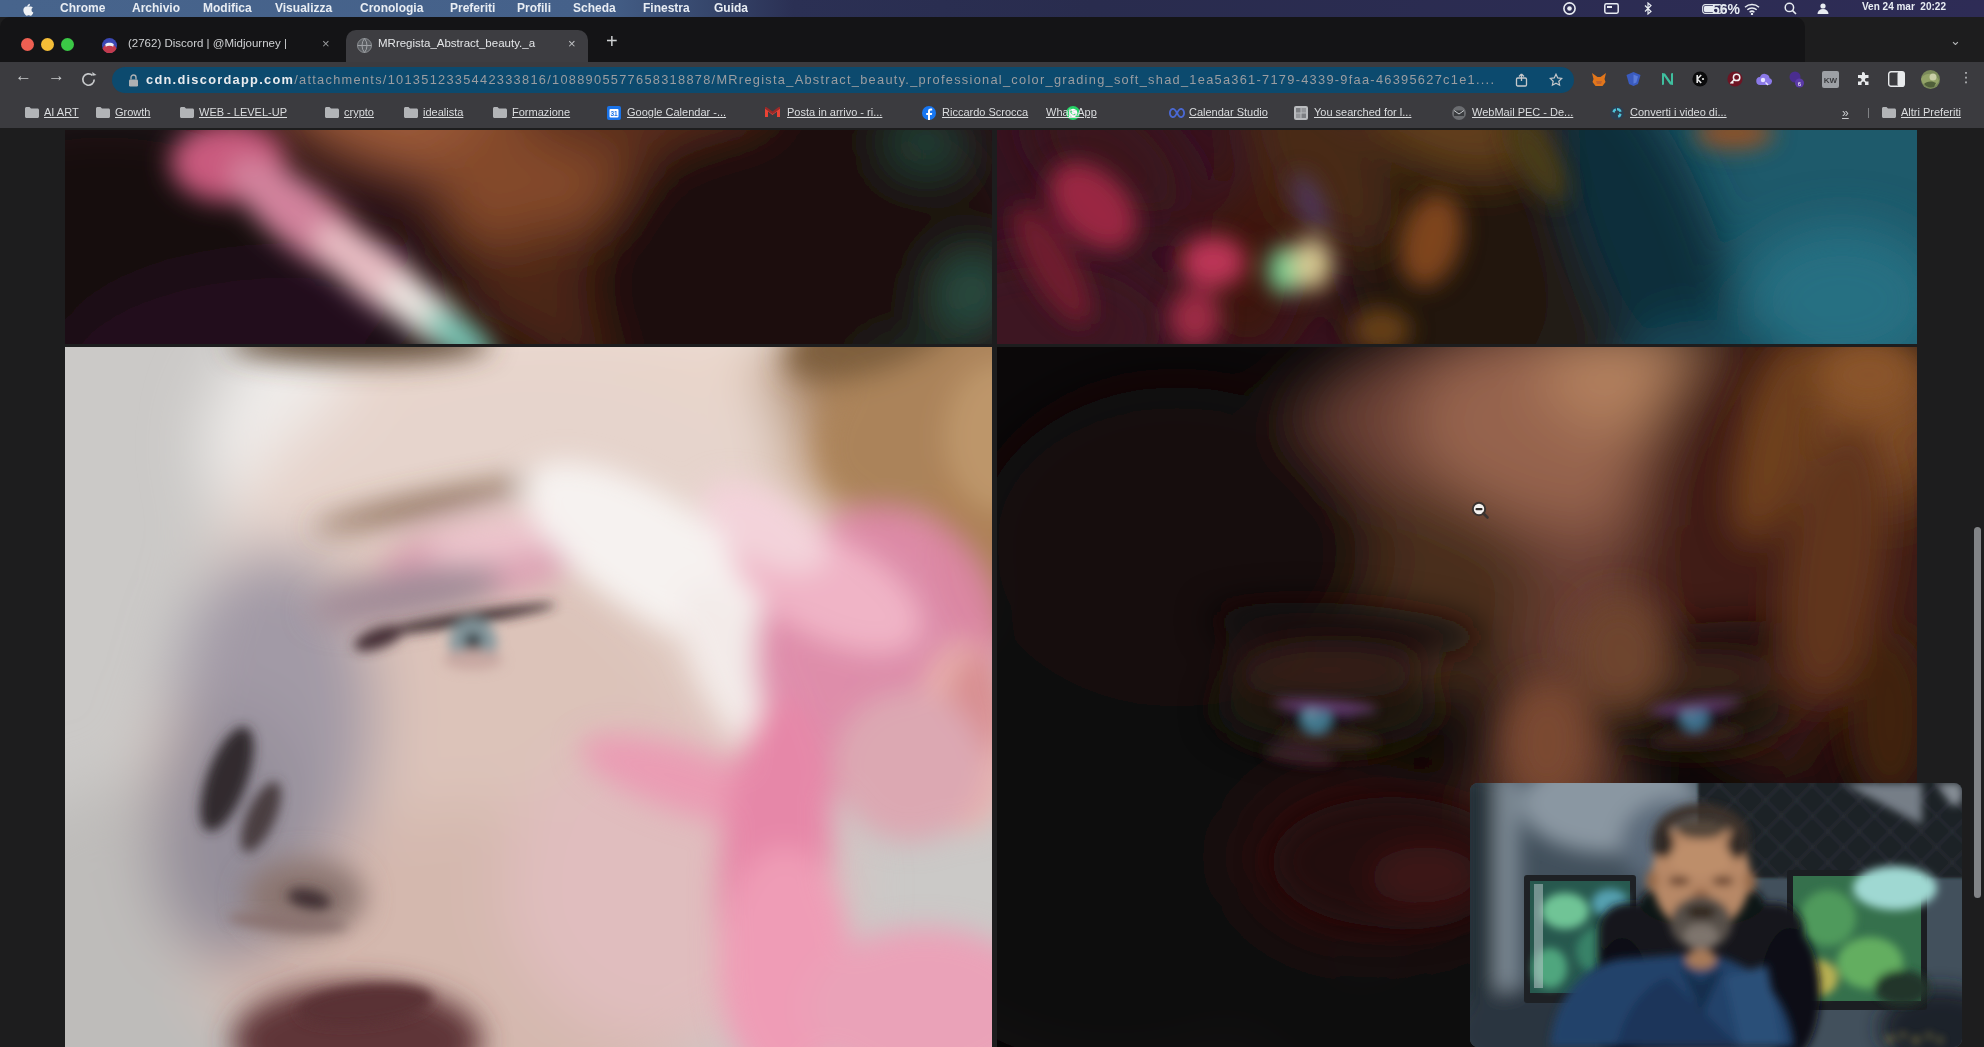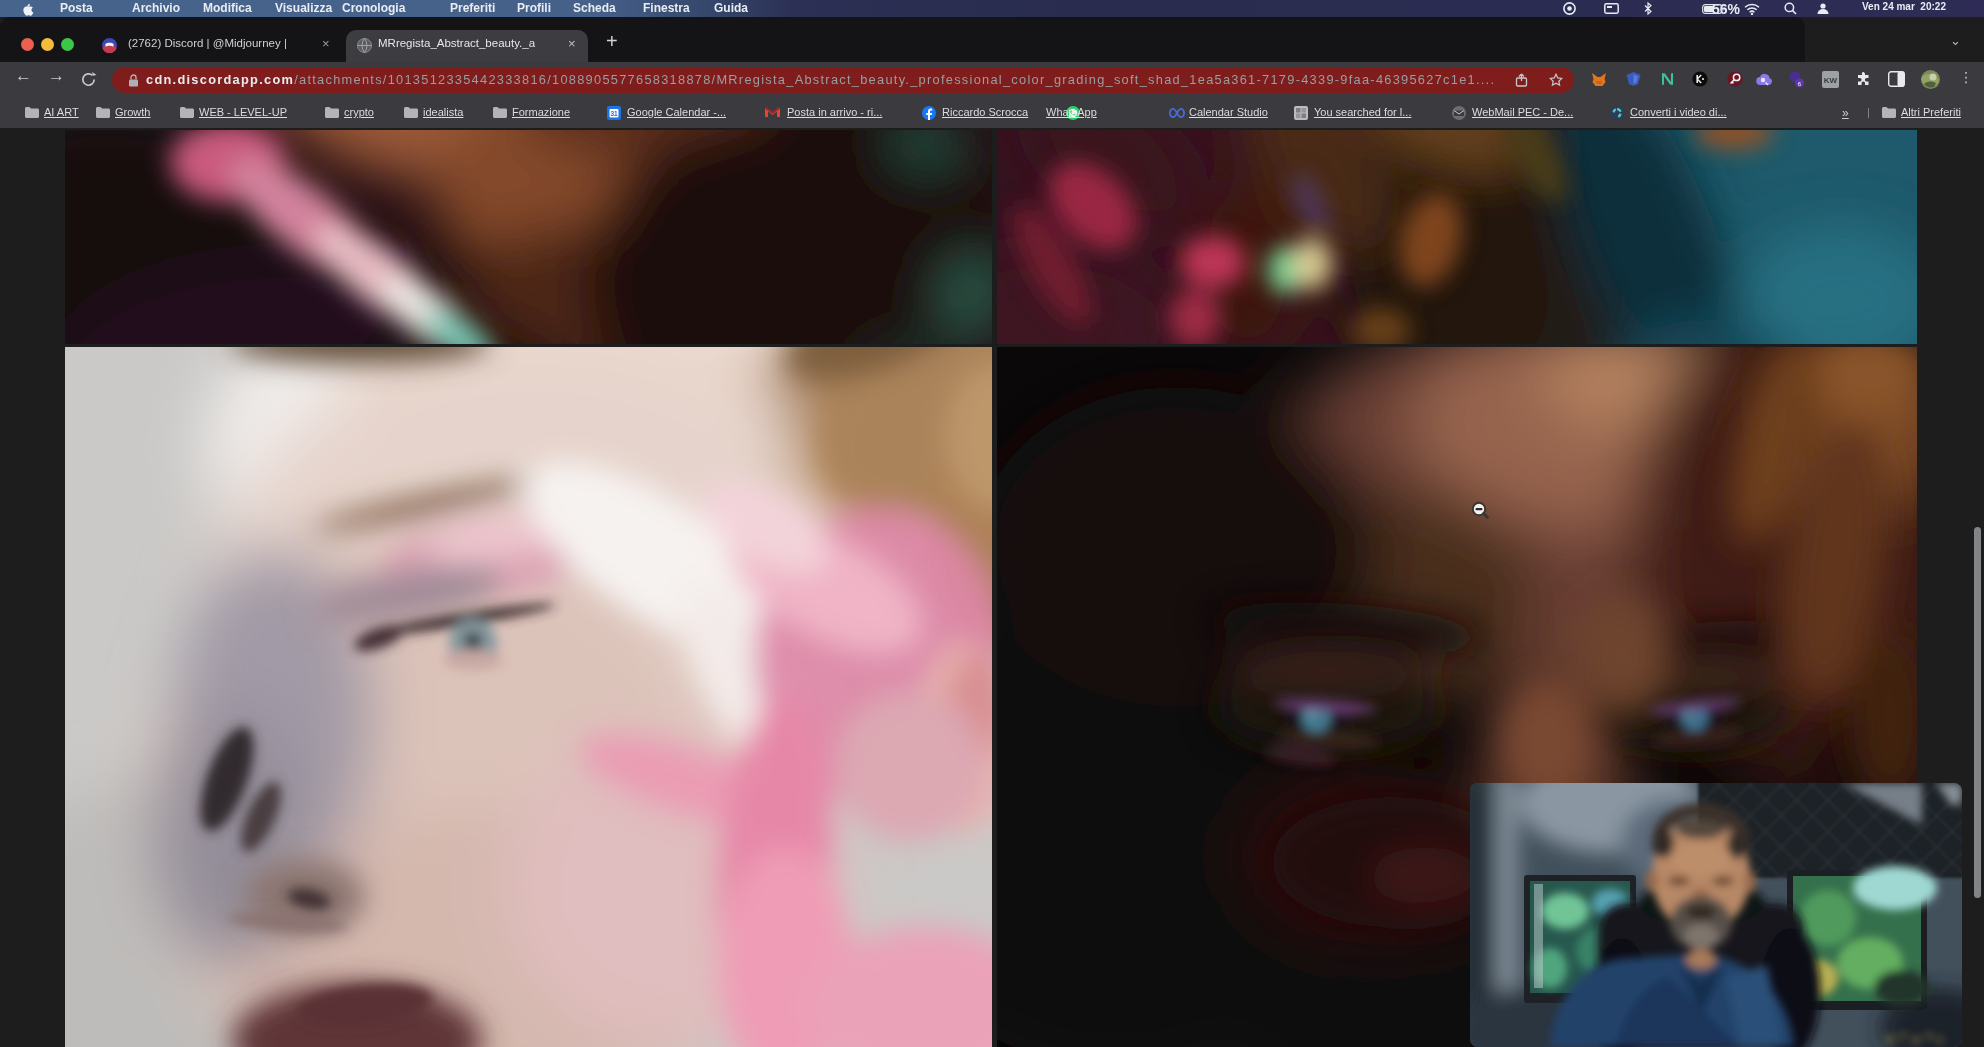--- a/index.html
+++ b/index.html
@@ -20,21 +20,21 @@
 #tabstrip { position:absolute; top:17px; left:0; width:1805px; height:45px;
   background:#141416; border-radius:10px 10px 0 0; }
 .tl-dot { position:absolute; width:13px; height:13px; border-radius:50%; top:21px; }
 #tab-active { position:absolute; left:346px; top:13px; width:242px; height:32px;
   background:#3d3d41; border-radius:10px 10px 0 0; }
 .tabtxt { position:absolute; font-size:11.5px; color:#d5d7d9; white-space:nowrap; overflow:hidden; }
 
 
 #toolbar { position:absolute; top:62px; left:0; width:1984px; height:36px; background:#3b3b3f; }
 #urlpill { position:absolute; left:112px; top:5px; width:1462px; height:26px;
-  background:#7f1d1d; border-radius:13px; }
+  background:#0c4a6e; border-radius:13px; }
 .navic { position:absolute; top:4px; color:#c7c9cb; font-size:17px; }
 
 
 #bookmarks { position:absolute; top:98px; left:0; width:1984px; height:30px; background:#3b3b3f; }
 .bk { position:absolute; top:8px; font-size:11px; color:#dadcde; white-space:nowrap;text-decoration:underline; }
 .fold { position:absolute; top:9px; width:14px; height:11px; }
 
 
 #content { position:absolute; top:128px; left:0; width:1984px; height:919px; background:#1d1d1e; }
 .quad { position:absolute; overflow:hidden; }
@@ -45,25 +45,25 @@
 #cursor { position:absolute; left:1469px; top:372px; z-index:7; }
 </style>
 </head>
 <body>
 <div id="screen">
 
   <div id="menubar">
     <svg style="position:absolute;left:23px;top:2.5px" width="12" height="13" viewBox="0 0 12 13">
       <path d="M6.3 3.2c.7-.9.6-2.1.5-2.4-.8.1-1.6.6-2 1.2-.4.6-.6 1.3-.5 2 .8.1 1.5-.3 2-.8z M8.5 6.9c0-1.5 1.2-2.2 1.3-2.3-.7-1-1.8-1.2-2.2-1.2-.9-.1-1.8.5-2.2.5-.5 0-1.2-.5-2-.5-1 0-2 .6-2.5 1.5-1.1 1.9-.3 4.7.8 6.2.5.8 1.1 1.6 1.9 1.6.8 0 1.1-.5 2-.5.9 0 1.2.5 2 .5.8 0 1.4-.7 1.9-1.5.6-.9.8-1.7.8-1.8-.1 0-1.8-.7-1.8-2.5z" fill="#eef1f5"></path>
     </svg>
-    <span class="b" style="left:60px">Posta</span>
+    <span class="b" style="left:60px">Chrome</span>
     <span class="m" style="left:132px">Archivio</span>
     <span class="m" style="left:203px">Modifica</span>
     <span class="m" style="left:275px">Visualizza</span>
-    <span class="m" style="left:342px">Cronologia</span>
+    <span class="m" style="left:360px">Cronologia</span>
     <span class="m" style="left:450px">Preferiti</span>
     <span class="m" style="left:517px">Profili</span>
     <span class="m" style="left:573px">Scheda</span>
     <span class="m" style="left:643px">Finestra</span>
     <span class="m" style="left:714px">Guida</span>
     <svg class="abs" style="left:1563px;top:2px" width="13" height="13" viewBox="0 0 13 13">
       <circle cx="6.5" cy="6.5" r="5.6" fill="none" stroke="#e8ecf2" stroke-width="1.6"></circle>
       <circle cx="6.5" cy="6.5" r="2.3" fill="#e8ecf2"></circle>
     </svg>
     <svg class="abs" style="left:1604px;top:3px" width="15" height="11" viewBox="0 0 15 11">

